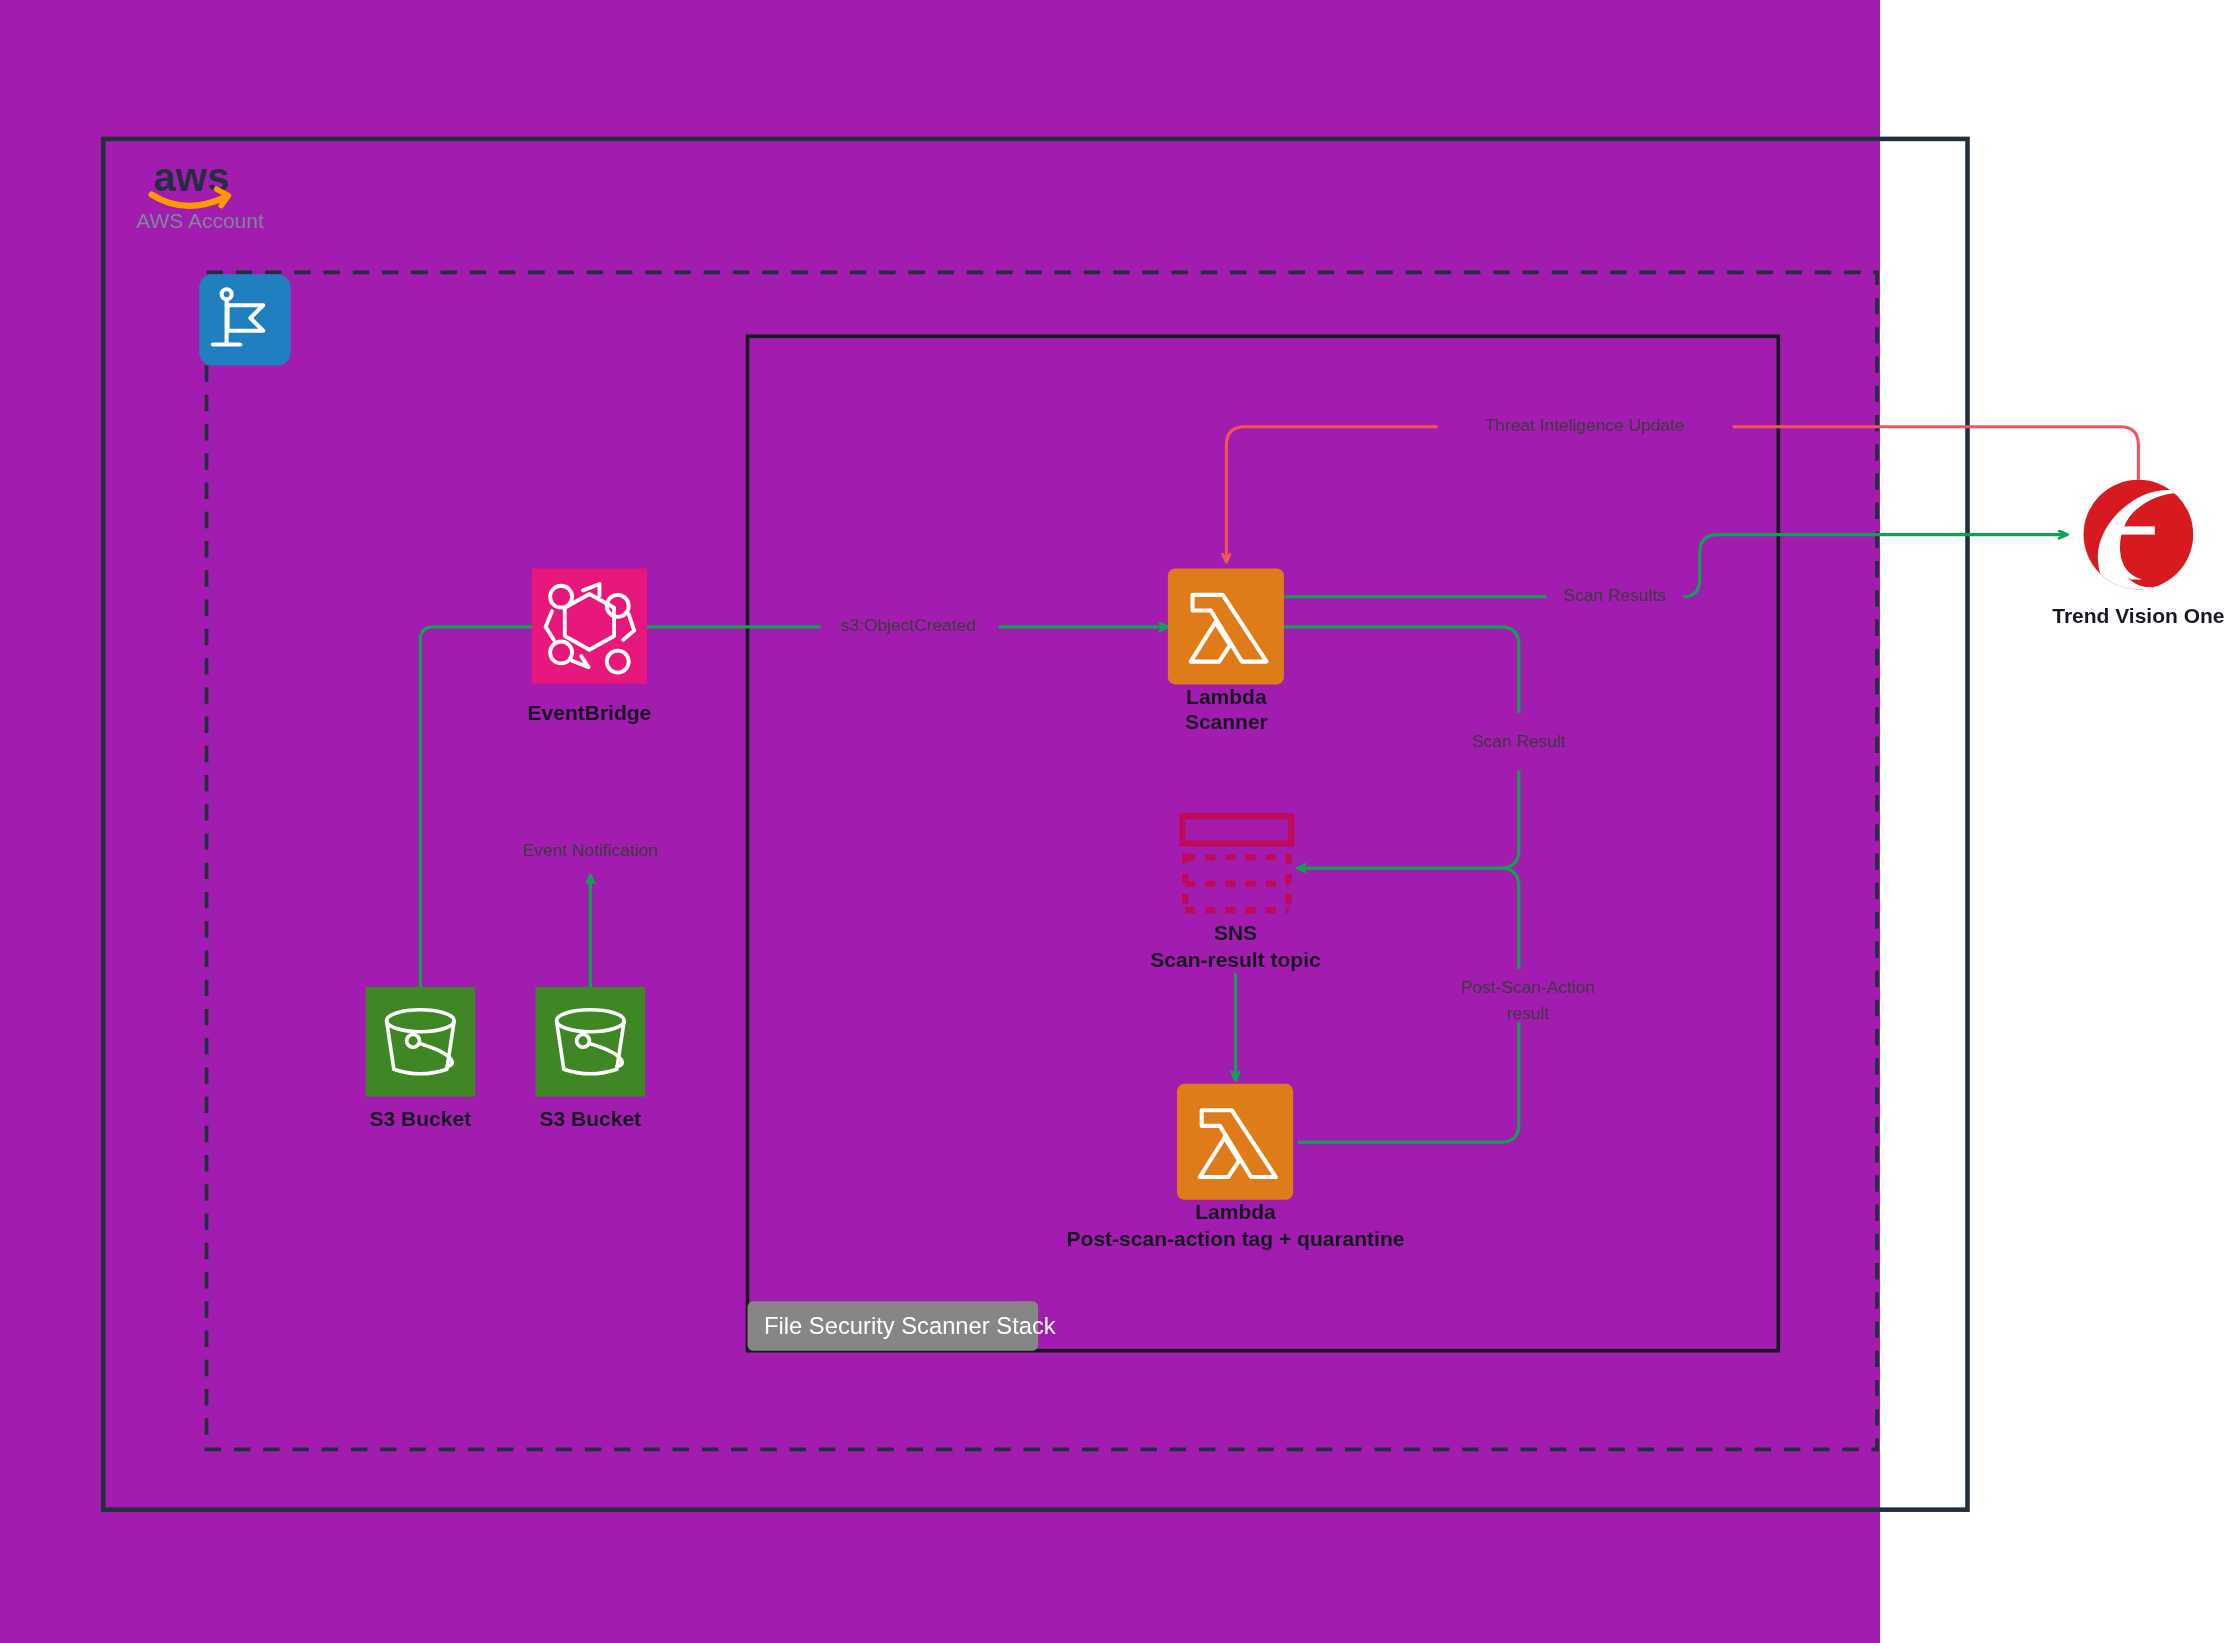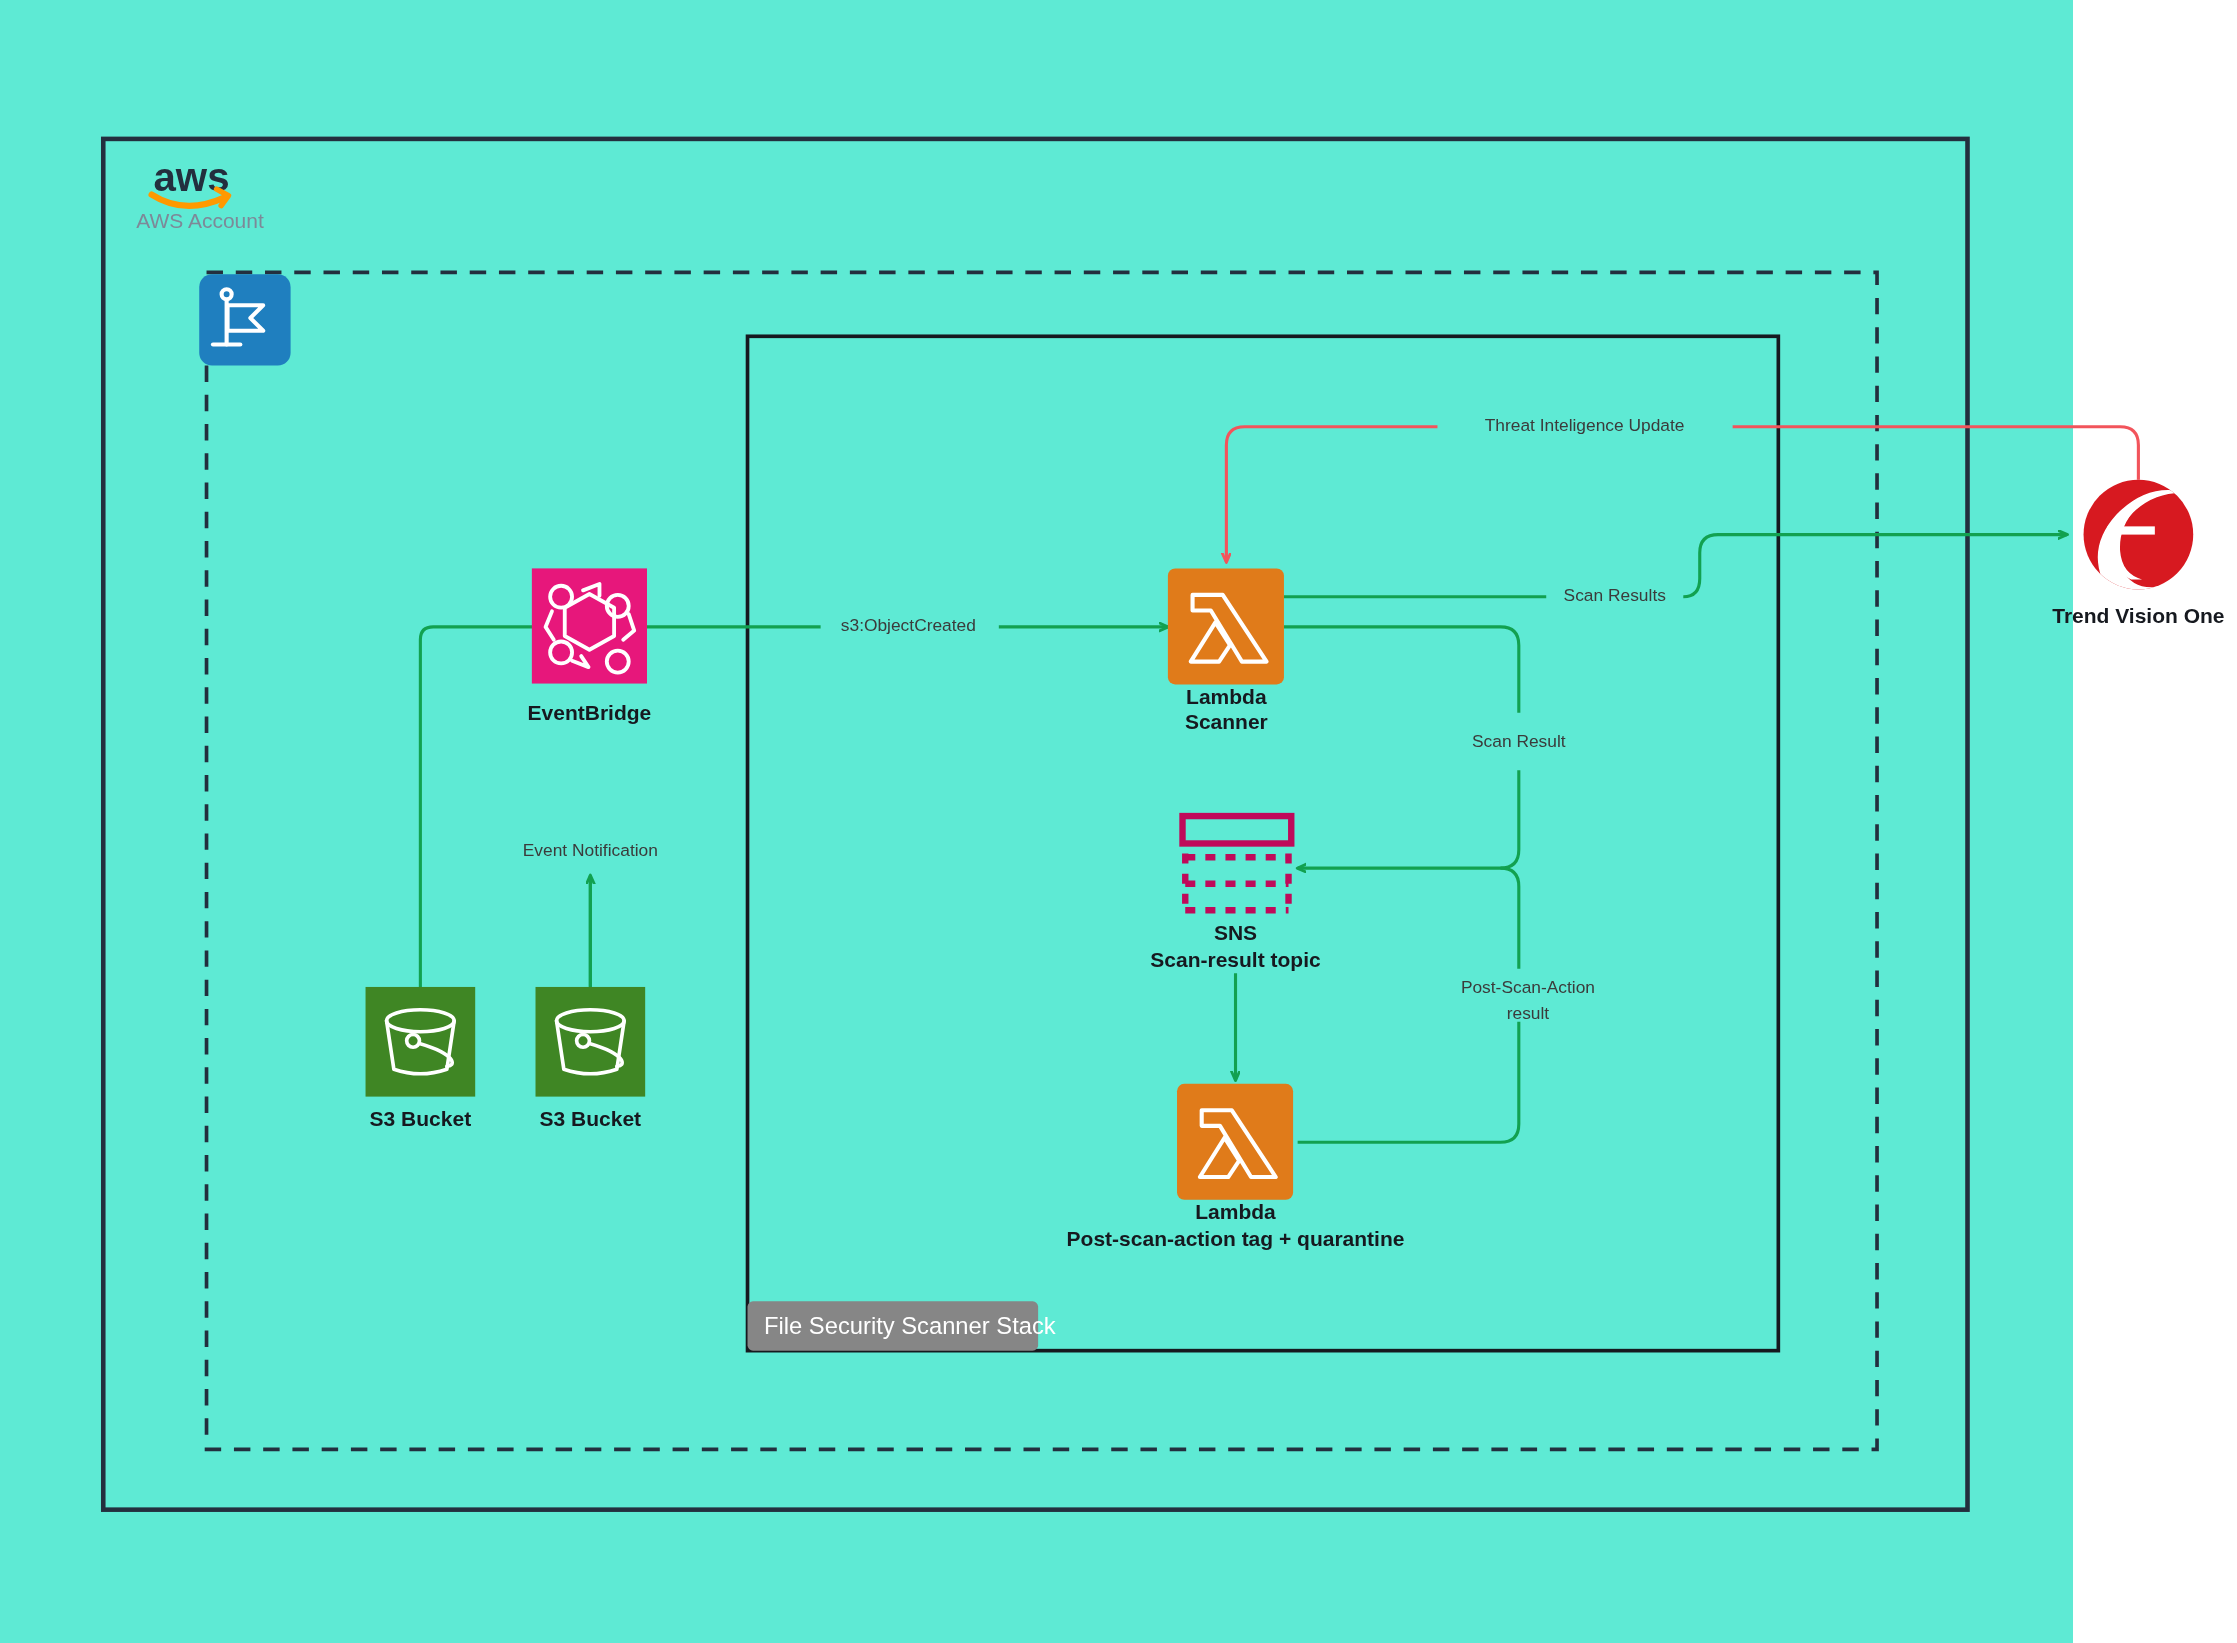--- a/index.html
+++ b/index.html
@@ -8,23 +8,23 @@
     background: #ffffff;
   }
   body {
     width: 2238px;
     height: 1644px;
     font-family: "Liberation Sans", sans-serif;
     overflow: hidden;
   }
   #diagram-root {
     position: relative;
-    width: 2073px;
+    width: 1880px;
     height: 1644px;
-    background: #5eead4;
+    background: #a21caf;
   }
   svg#diagram-svg {
     position: absolute;
     inset: 0;
     width: 2238px;
     height: 1644px;
     display: block;
   }
   .node-label {
     font-family: "Liberation Sans", sans-serif;

